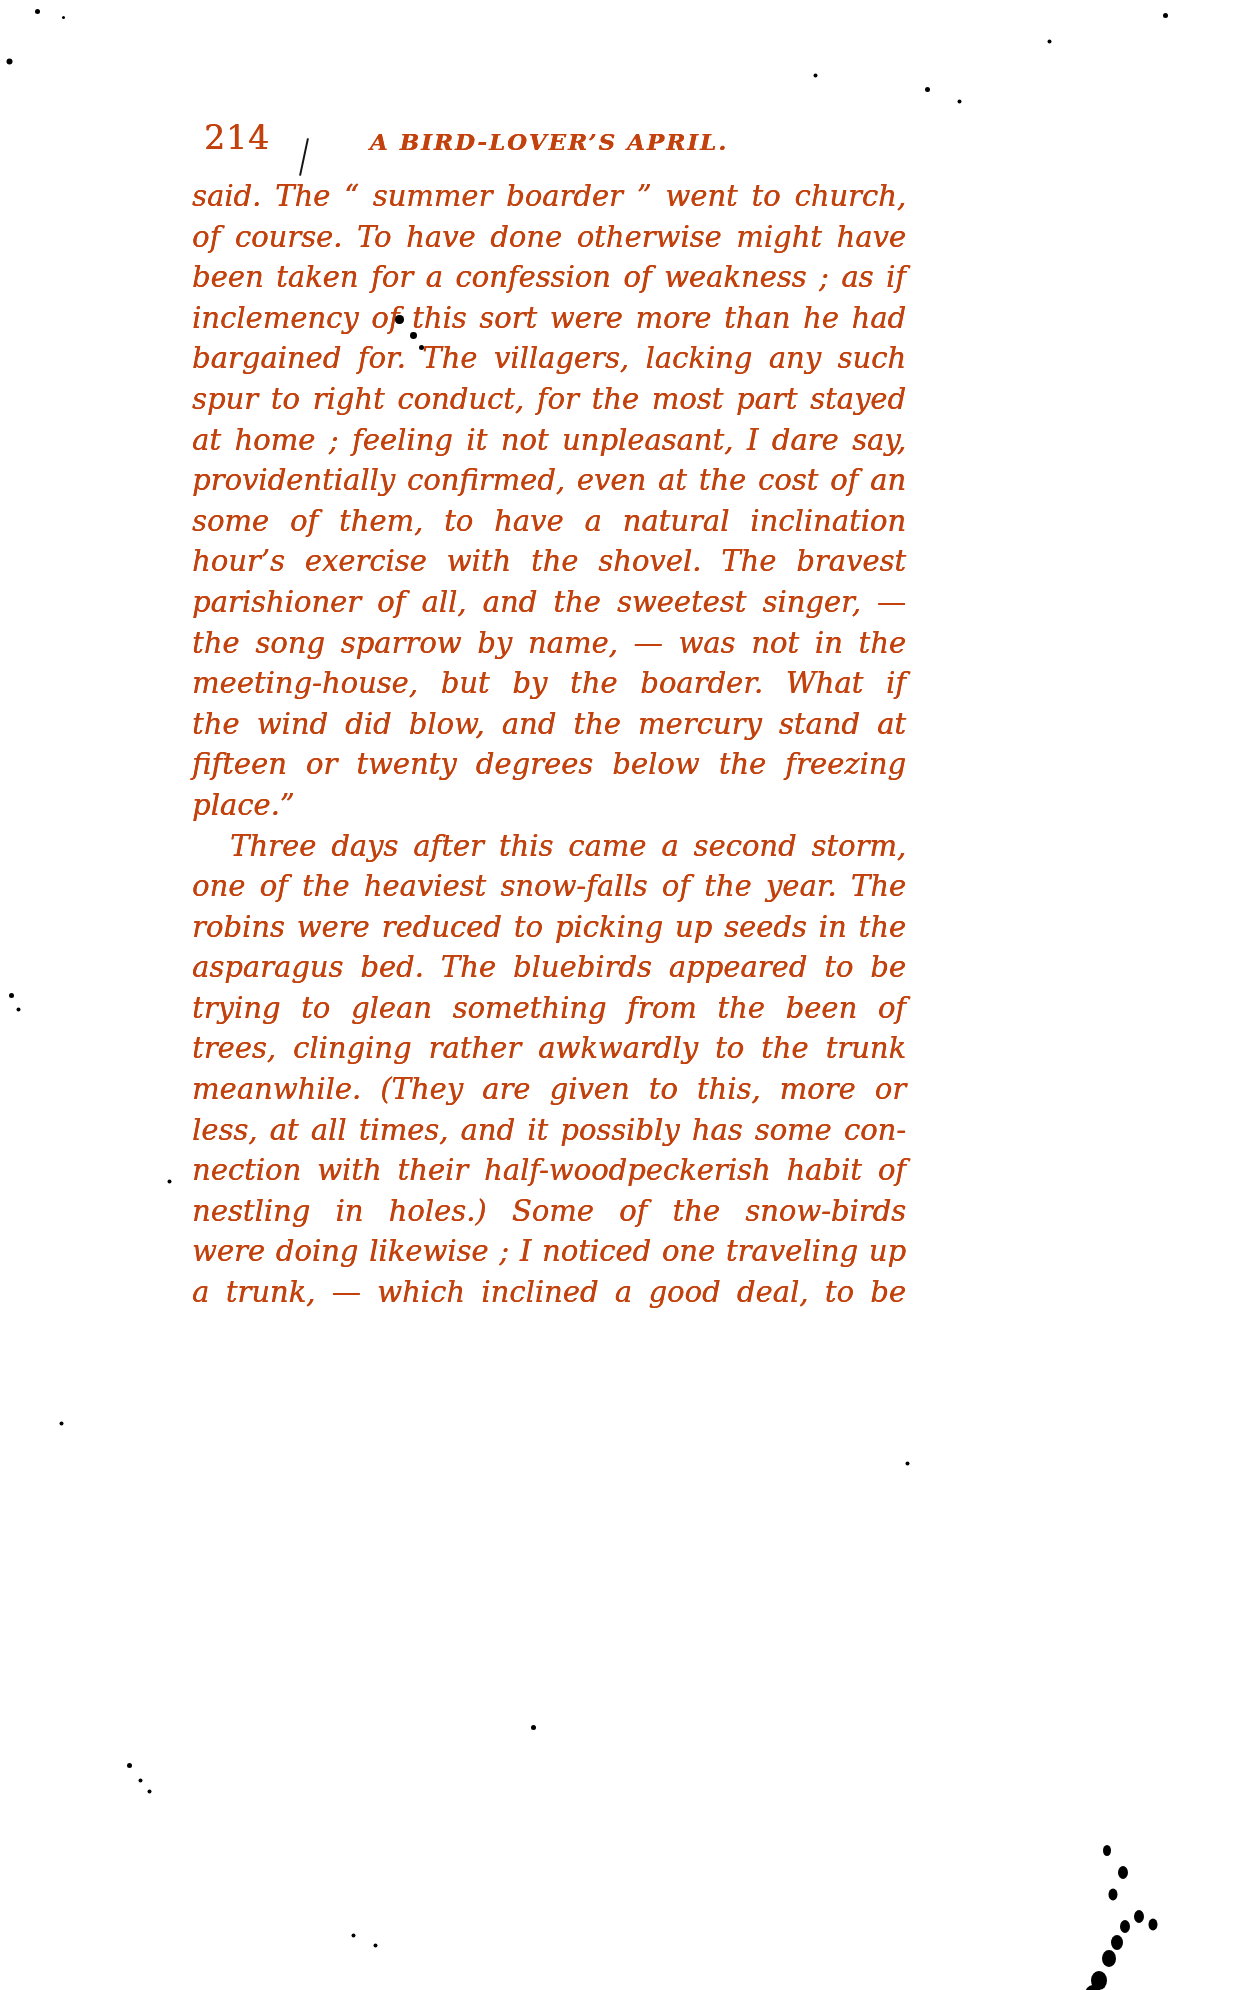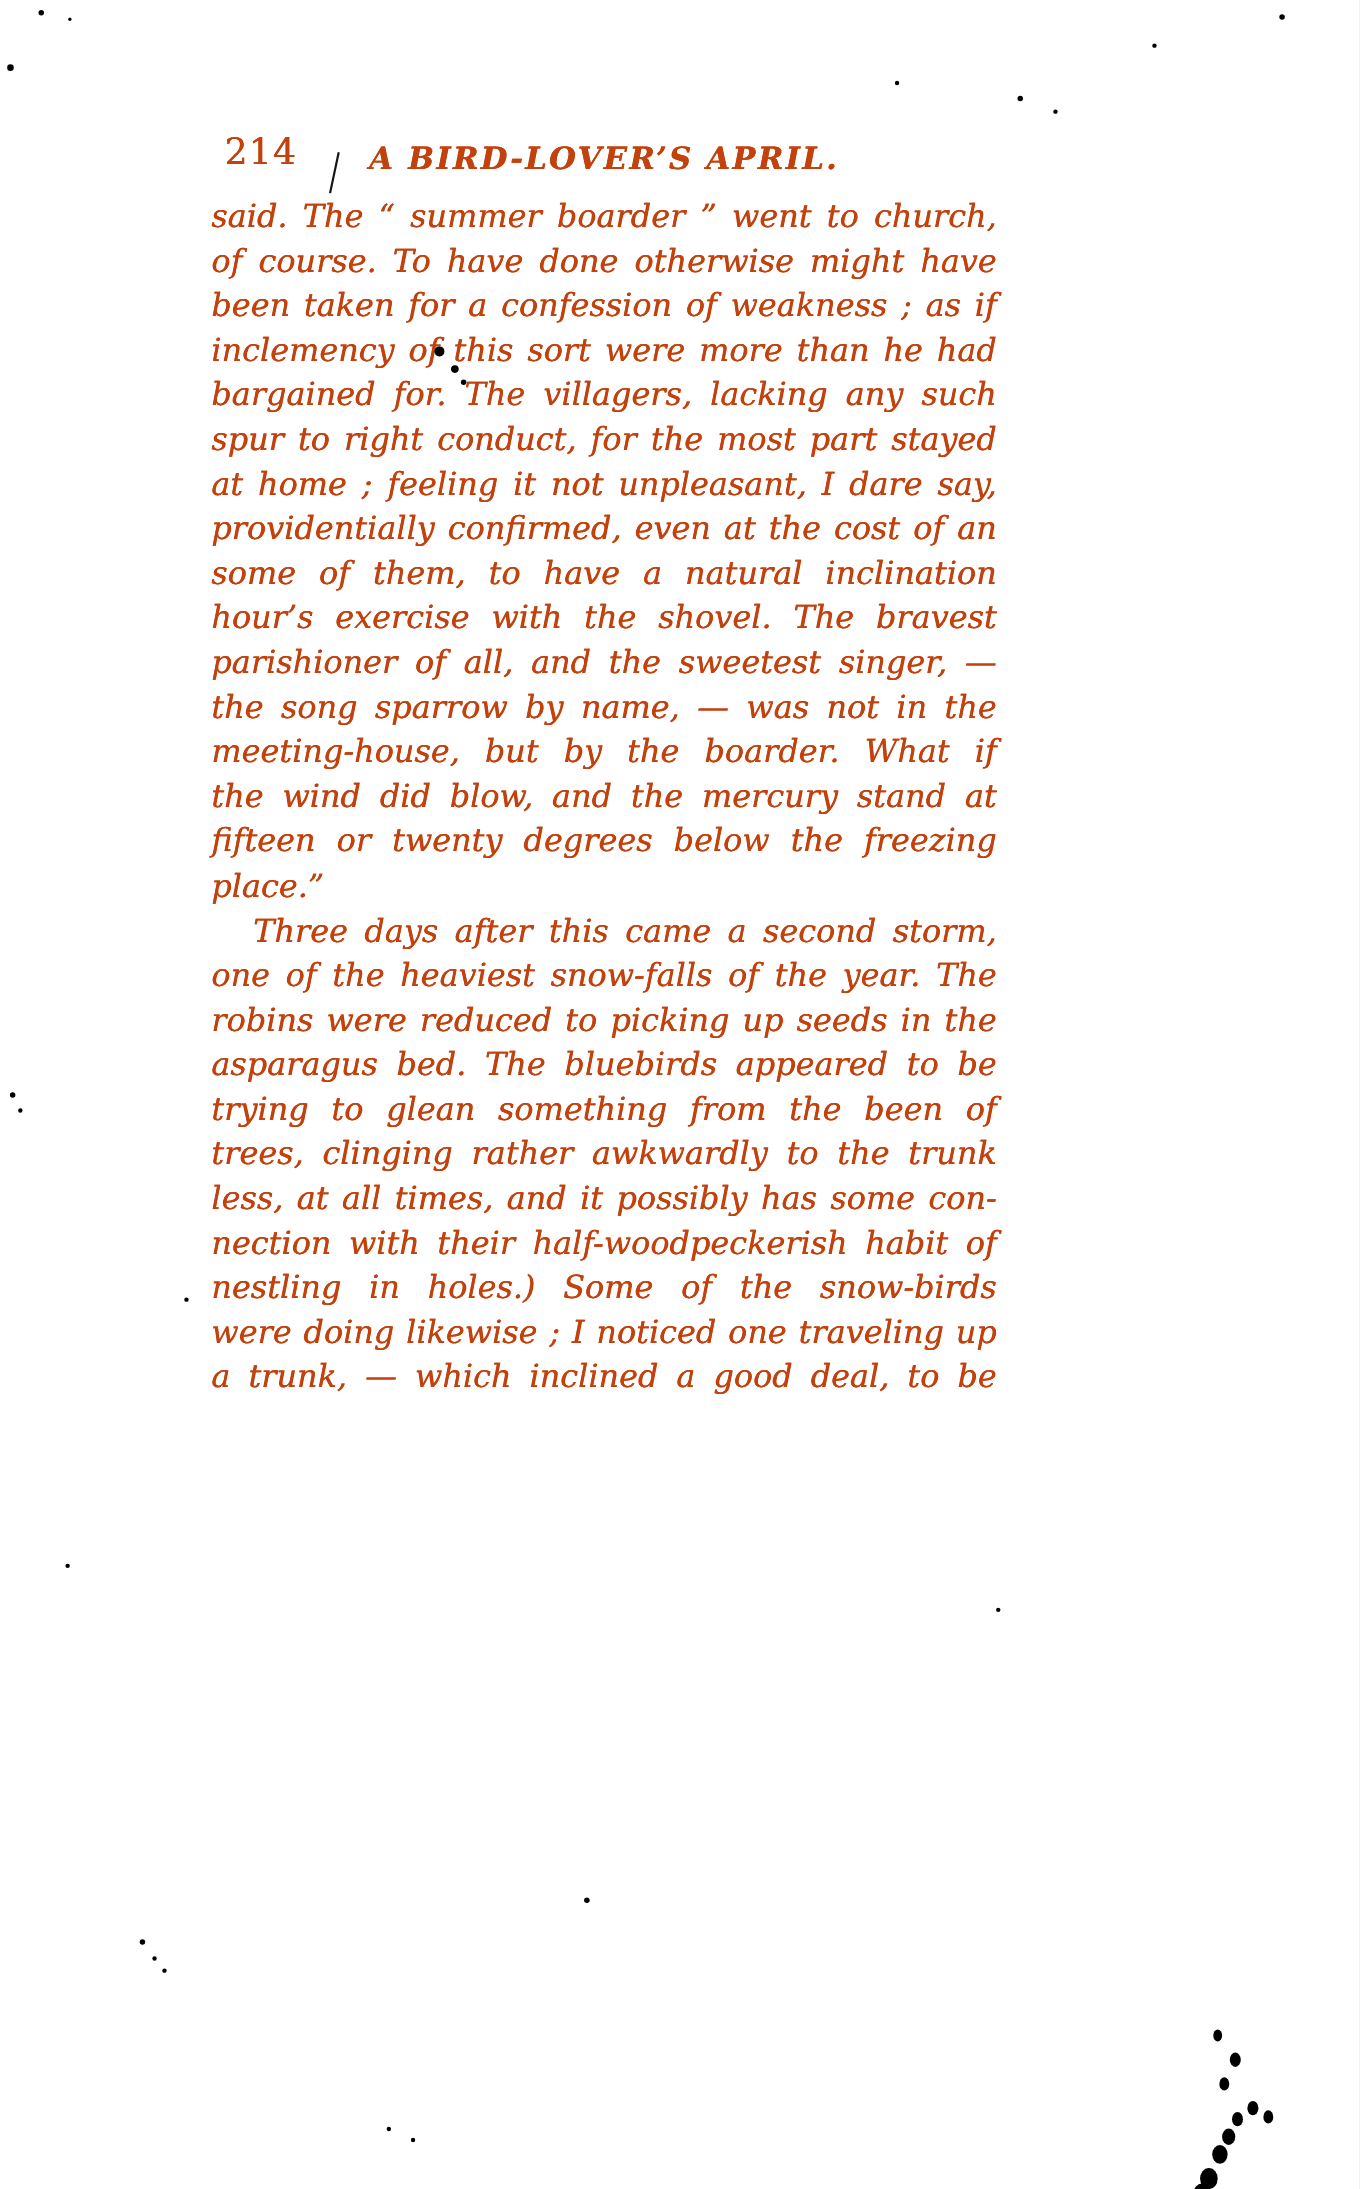--- a/index.html
+++ b/index.html
@@ -15,21 +15,21 @@
   .header { position:absolute; left:192px; top:116px; width:714px; height:52px; }
   .page-number {
     position:absolute; left:12px; top:2px;
     font-size:33px; letter-spacing:1px;
     text-shadow:0.4px 0 0 currentColor;
   }
   .running-title {
     position:absolute; left:0; right:0; top:12px;
     text-align:center;
     font-style:italic; font-weight:bold;
-    font-size:28px; letter-spacing:2px;
+    font-size:23px; letter-spacing:2px;
     text-shadow:0.3px 0 0 currentColor;
   }
   
   .body-text {
     position:absolute; left:192px; top:176px; width:714px;
     font-size:29px; line-height:40.6px;
     text-shadow:0.35px 0 0 currentColor;
     font-style:italic;
   }
   .line { text-align:justify; text-align-last:justify; }
@@ -118,20 +118,21 @@
         <div class="line">fifteen or twenty degrees below the freezing</div>
         <div class="line no-just">place.”</div>
       </div>
       <div>
         <div class="line indent">Three days after this came a second storm,</div>
         <div class="line">one of the heaviest snow-falls of the year.  The</div>
         <div class="line">robins were reduced to picking up seeds in the</div>
         <div class="line">asparagus bed.  The bluebirds appeared to be</div>
         <div class="line">trying to glean something from the been of</div>
         <div class="line">trees, clinging rather awkwardly to the trunk</div>
+        <div class="line">meanwhile.  (They are given to this, more or</div>
         <div class="line">less, at all times, and it possibly has some con-</div>
         <div class="line">nection with their half-woodpeckerish habit of</div>
         <div class="line">nestling in holes.)  Some of the snow-birds</div>
         <div class="line">were doing likewise ; I noticed one traveling up</div>
         <div class="line">a trunk, — which inclined a good deal, to be</div>
       </div>
     </div>
 
   <div class="specks"></div>
   <div class="smudge"></div>

